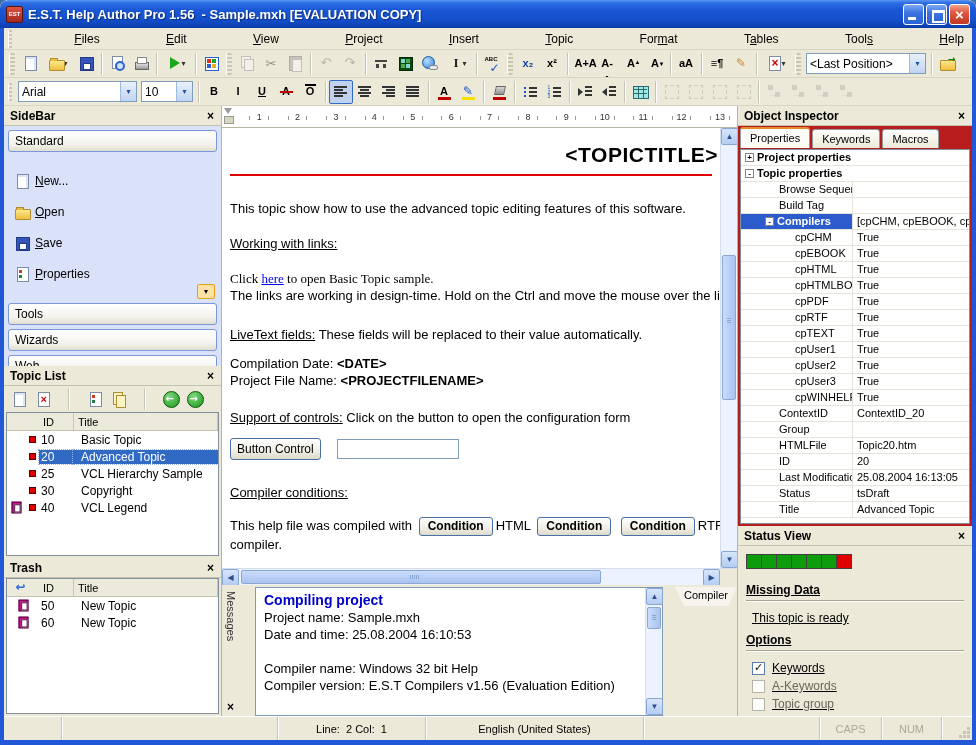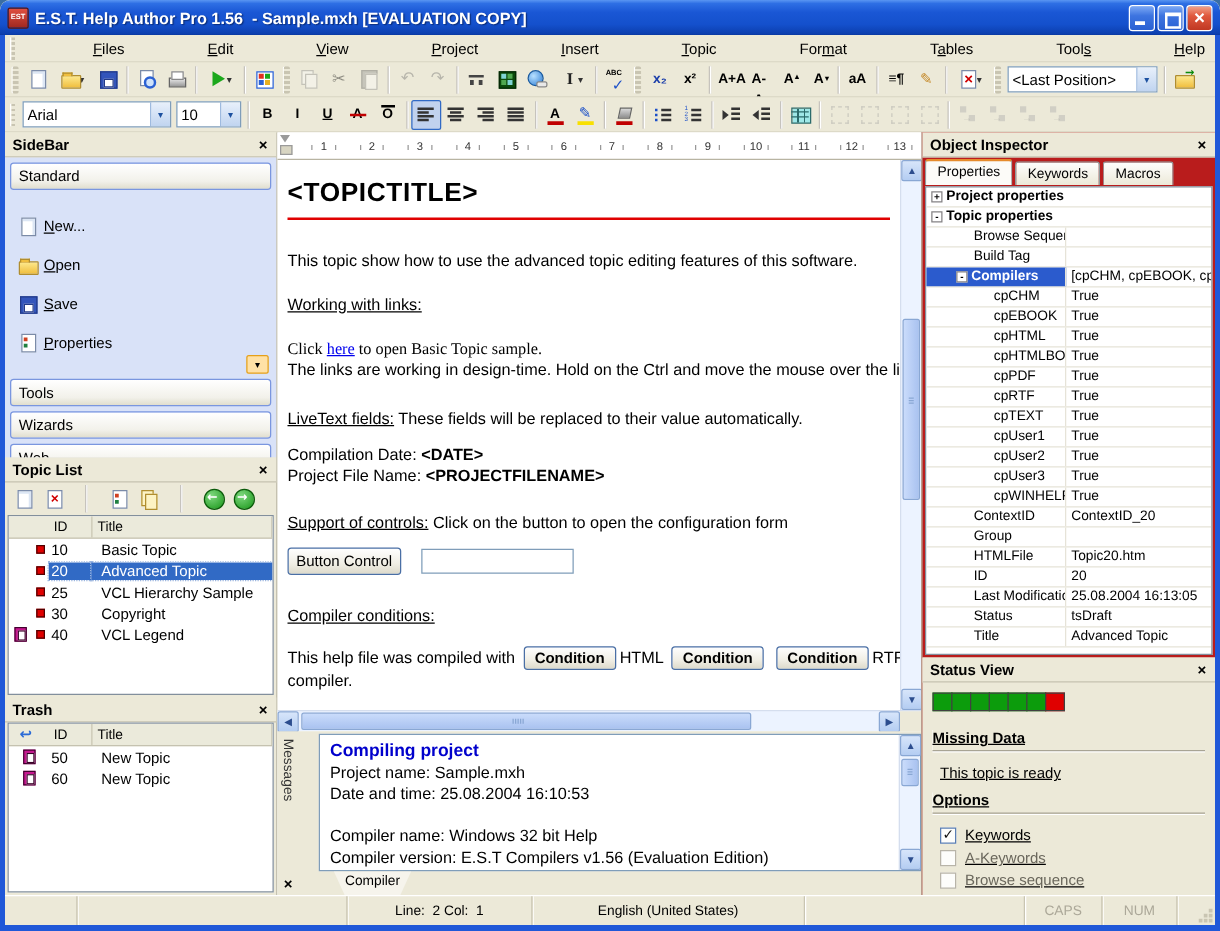--- a/index.html
+++ b/index.html
@@ -155,21 +155,21 @@
   .lhead .h-id{width:34px;flex:none;border-right:none;}
   
   .ruler{height:22px;background:#fff;border-bottom:1px solid #B8B4A2;position:relative;overflow:hidden;flex:none;}
   .ruler-band{position:absolute;left:18px;top:4px;right:2px;height:14px;background:#fff;display:flex;}
   .rnum{width:38.4px;flex:none;text-align:center;font-size:9px;color:#333;line-height:14px;background-image:linear-gradient(#999,#999),linear-gradient(#999,#999);background-repeat:no-repeat;background-size:1px 4px,1px 4px;background-position:25% 55%,75% 55%;}
   .rmark{position:absolute;left:2px;top:2px;width:9px;height:18px;}
   .rmark::before{content:"";position:absolute;left:0;top:0;border-left:4px solid transparent;border-right:4px solid transparent;border-top:6px solid #9A9A9A;}
   .rmark::after{content:"";position:absolute;left:0;bottom:2px;width:8px;height:6px;background:#D8D5C2;border:1px solid #9A9A9A;}
   .ed-body{height:440px;display:flex;flex:none;}
   .ed-content{flex:1;overflow:hidden;padding:6px 2px 0 8px;font:13px/17px "Liberation Sans",sans-serif;position:relative;}
-  .ed-title{font:bold 21px/26px "Liberation Sans",sans-serif;margin-top:8px;letter-spacing:.5px;}
+  .ed-title{font:bold 21px/26px "Liberation Sans",sans-serif;margin-top:8px;letter-spacing:.5px;text-align:right;}
   .ed-rule{height:2px;background:#E00000;margin:6px 6px 0 0;}
   .ed-p1{margin-top:24px;}
   .ed-h{margin-top:18px;text-decoration:underline;}
   .ed-click{margin-top:18px;white-space:nowrap;font-family:Liberation Serif, serif;}
   .ed-link{color:#0000EE;text-decoration:underline;}
   .ed-live{margin-top:22px;}
   .ed-live u,.ed-sup u{text-decoration:underline;}
   .ed-fields{margin-top:12px;}
   .ed-fields div{height:17px;}
   .ed-sup{margin-top:20px;}
@@ -189,21 +189,21 @@
   .hscroll{height:17px;display:flex;flex:none;background:#ECF3FF;border-top:1px solid #D5DEEE;}
   .hs-track{flex:1;position:relative;}
   .hs-thumb{position:absolute;top:1px;bottom:1px;background:linear-gradient(180deg,#CADCFB,#A9C2F0);border:1px solid #89A7D4;border-radius:2px;}
   .hs-thumb::after{content:"";position:absolute;top:4px;bottom:4px;left:48%;width:1px;background:#89A7D4;box-shadow:2px 0 0 #89A7D4,-2px 0 0 #89A7D4,4px 0 0 #89A7D4,-4px 0 0 #89A7D4;}
   .hs-corner{width:17px;flex:none;background:#ECE9D8;}
   
   .messages{flex:1;background:#ECE9D8;display:flex;min-height:0;}
   .msg-strip{width:17px;flex:none;display:flex;flex-direction:column;align-items:center;padding-top:6px;}
   .msg-vlabel{writing-mode:vertical-rl;font-size:11px;color:#333;flex:1;}
   .msg-x{font:bold 12px/14px "Liberation Sans",sans-serif;margin-bottom:2px;}
-  .msg-main{flex:1;display:flex;flex-direction:column;min-width:0;padding:2px 0 0 16px;}
+  .msg-main{flex:1;display:flex;flex-direction:row;min-width:0;padding:2px 0 0 16px;}
   .msg-box{flex:1;background:#fff;border:1px solid #7F9DB9;display:flex;min-height:0;}
   .msg-text{flex:1;padding:4px 8px;font:13px/17px "Liberation Sans",sans-serif;overflow:hidden;}
   .msg-head{color:#0000CC;font-weight:bold;font-size:14px;}
   .msg-line{height:17px;white-space:nowrap;}
   .msg-tabs{height:19px;flex:none;display:flex;padding-left:12px;align-items:stretch;}
   .msg-tab{min-width:62px;text-align:center;font-size:11px;line-height:17px;background:#F6F4EC;clip-path:polygon(0 0,100% 0,86% 100%,14% 100%);filter:drop-shadow(0 1px 0 #8A8A8A);}
   
   .inspector{height:420px;display:flex;flex-direction:column;}
   .tabs{height:22px;display:flex;align-items:flex-end;padding:2px 2px 0 2px;gap:2px;flex:none;}
   .tab{height:19px;padding:0 9px;border:1px solid #919B9C;border-bottom:none;border-radius:3px 3px 0 0;background:linear-gradient(#FEFEFD,#ECE9D8);font-size:11px;line-height:18px;}
@@ -974,20 +974,24 @@
                 <div class="opt checked">
                   <span class="box"></span>
                   <span>Keywords</span>
                 </div>
 
                 <div class="opt">
                   <span class="box"></span>
                   <span>A-Keywords</span>
                 </div>
 
+                <div class="opt">
+                  <span class="box"></span>
+                  <span>Topic group</span>
+                </div>
 
                 <div class="opt">
                   <span class="box"></span>
                   <span>Browse sequence</span>
                 </div>
               </div>
           </div>
         </div>
       </div>
     </div>

